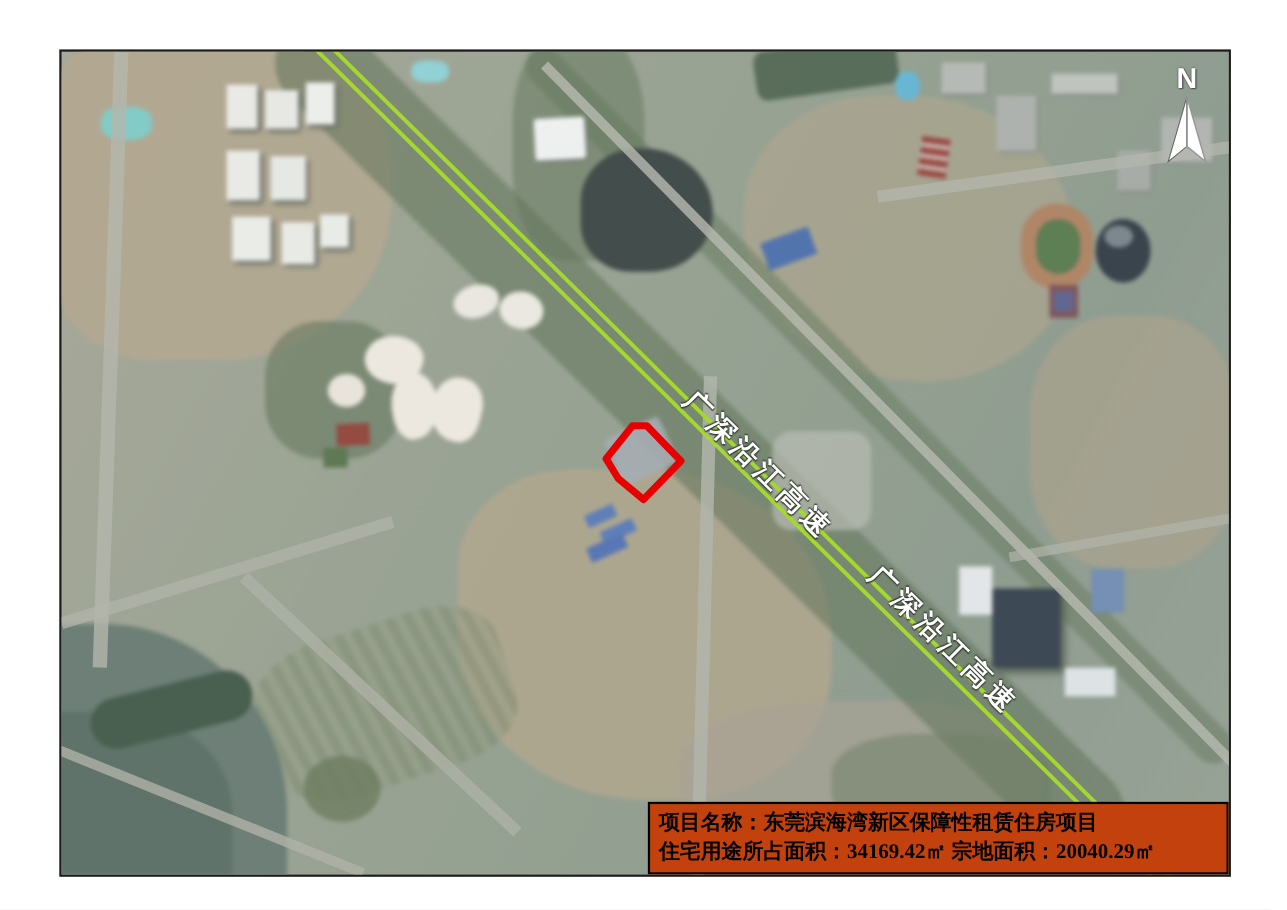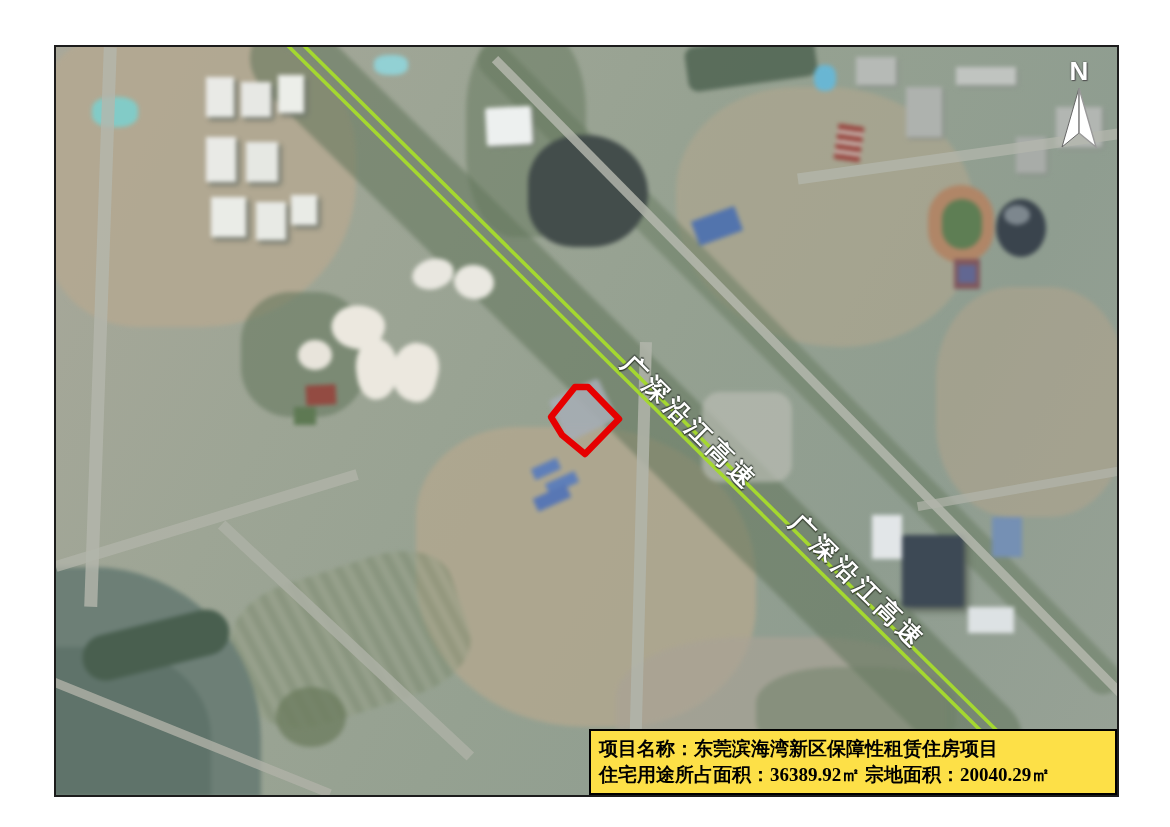--- a/index.html
+++ b/index.html
@@ -40,21 +40,21 @@
   .north{position:absolute;left:1000px;top:10px;width:46px;text-align:center;}
   .north .n-letter{
     font-family:"Liberation Sans",sans-serif;font-size:26px;font-weight:bold;line-height:28px;
     color:#ffffff;text-shadow:0 0 2px #444,1px 1px 1px #555;
   }
   .north svg{display:block;margin:2px auto 0;}
 
   
   .info-box{
     position:absolute;left:533px;top:682px;width:508px;height:52px;
-    background:#fde047;border:2px solid #000;
+    background:#c2410c;border:2px solid #000;
     padding:5px 8px;z-index:5;
     font-family:"Liberation Serif",serif;font-weight:bold;
     font-size:19px;line-height:26px;color:#000;white-space:nowrap;overflow:hidden;
   }
 </style>
 </head>
 <body>
 
 <div class="map-frame">
 
@@ -155,16 +155,16 @@
     <div class="n-letter">N</div>
     <svg width="40" height="62" viewBox="0 0 40 62">
       <polygon points="20,1 3,60 20,46" fill="#ffffff" stroke="#666" stroke-width="1"></polygon>
       <polygon points="20,1 37,60 20,46" fill="#ffffff" stroke="#9a9a9a" stroke-width="1.4"></polygon>
       <line x1="20" y1="1" x2="20" y2="46" stroke="#8a8a8a" stroke-width="1"></line>
     </svg>
   </div>
 
   <div class="info-box">
     <div>项目名称：东莞滨海湾新区保障性租赁住房项目</div>
-    <div>住宅用途所占面积：36389.92㎡ 宗地面积：20040.29㎡</div>
+    <div>住宅用途所占面积：34169.42㎡ 宗地面积：20040.29㎡</div>
   </div>
 
 </div>
 
 </body></html>

